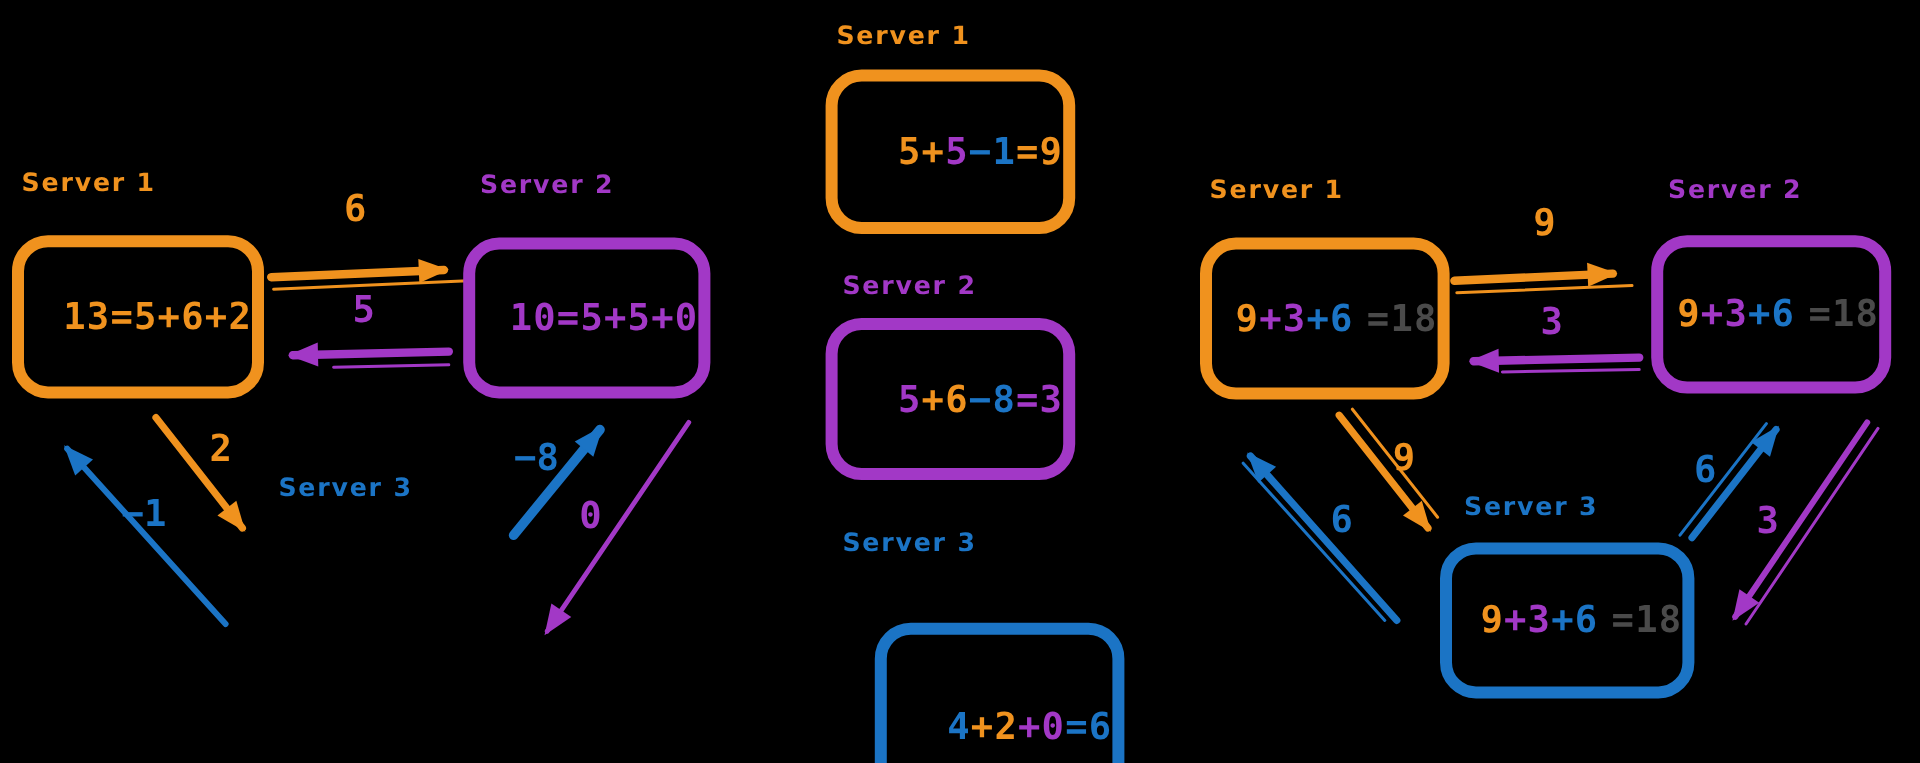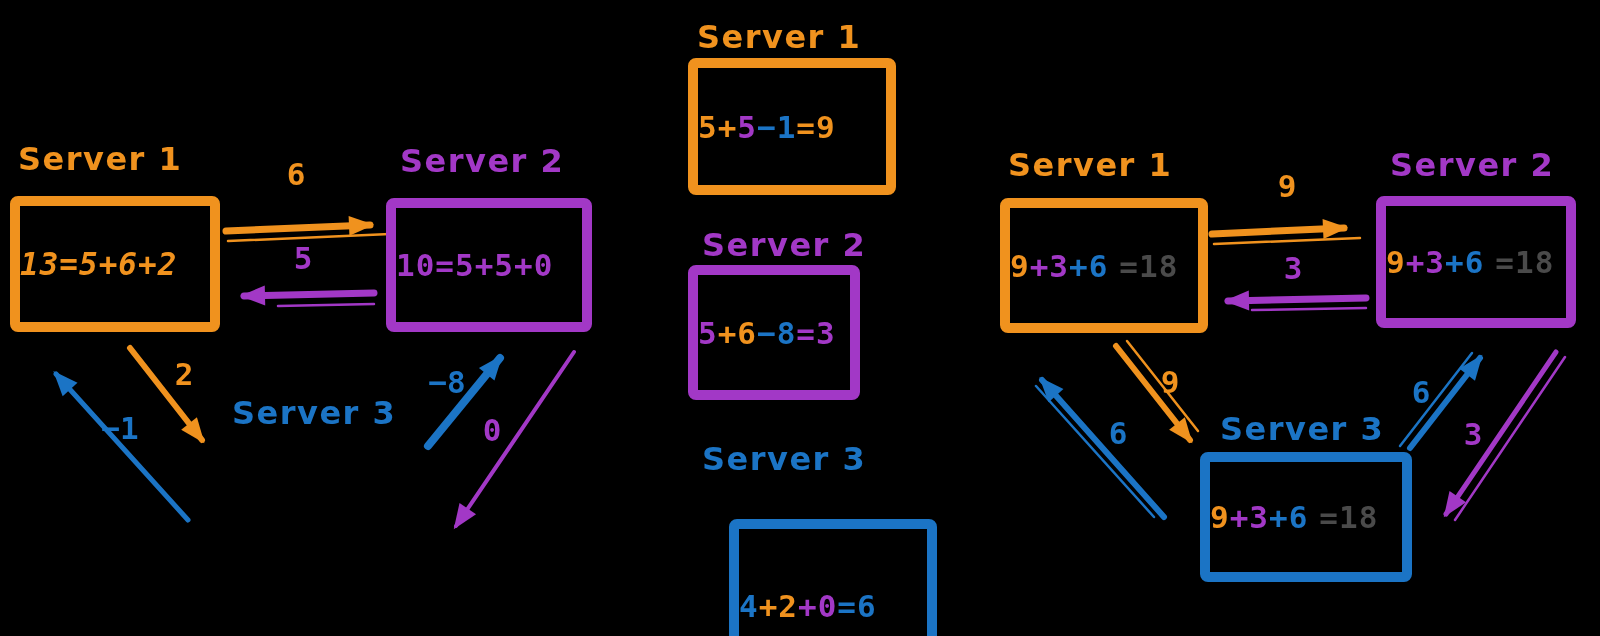--- a/index.html
+++ b/index.html
@@ -2,30 +2,30 @@
 <html><head>
 <meta charset="utf-8">
 <style>
   html,body{margin:0;padding:0;background:#000;}
   .stage{
     position:relative;width:1600px;height:636px;background:#000000;
     overflow:hidden;font-family:"DejaVu Sans",sans-serif;
   }
   svg.edges{position:absolute;left:0;top:0;}
   .server{
-    position:absolute;border:10px solid #888;border-radius:8px;
-    box-sizing:border-box;display:flex;align-items:center;justify-content:flex-start;
+    position:absolute;border:10px solid #888;border-radius:30px;
+    box-sizing:border-box;display:flex;align-items:center;justify-content:flex-end;
   }
   .eq{
     font-family:"DejaVu Sans Mono",monospace;font-weight:bold;font-size:31px;
     letter-spacing:1px;white-space:nowrap;
   }
   .eq .gap{margin-left:11px;margin-top:45px;}
   .server-label{
-    position:absolute;font-weight:bold;font-size:32px;letter-spacing:1.5px;
+    position:absolute;font-weight:bold;font-size:21px;letter-spacing:1.5px;
     font-family:"DejaVu Sans",sans-serif;white-space:nowrap;
   }
   .edge-label{
     position:absolute;transform:translate(-50%,-50%);
     font-family:"DejaVu Sans Mono",monospace;font-weight:bold;font-size:31px;
     white-space:nowrap;
   }
 </style>
 </head>
 <body>
@@ -74,21 +74,21 @@
     <line x1="1410" y1="448" x2="1480" y2="358" stroke-width="6" stroke-linecap="round" marker-end="url(#arrow-blue)" stroke="#1B74C5"></line>
     <line x1="1400" y1="446" x2="1472" y2="353" stroke-width="2.5" stroke-linecap="round" stroke="#1B74C5"></line>
 
     <line x1="1556" y1="352" x2="1446" y2="514" stroke-width="5" stroke-linecap="round" marker-end="url(#arrow-purple)" stroke="#A238C6"></line>
     <line x1="1565" y1="357" x2="1455" y2="520" stroke-width="2.5" stroke-linecap="round" stroke="#A238C6"></line>
   </svg>
 
   <div class="server-label" style="left: 18px; top: 140px; color: rgb(240, 146, 30);">Server 1</div>
   <div class="server" style="left: 10px; top: 196px; width: 210px; height: 136px; border-color: rgb(240, 146, 30);">
     <div class="eq">
-      <span style="color: rgb(240, 146, 30); font-style: italic;">13=5+6+2</span>
+      <span style="color: rgb(240, 146, 30);">13=5+6+2</span>
     </div>
   </div>
 
   <div class="server-label" style="left: 400px; top: 142px; color: rgb(162, 56, 198);">Server 2</div>
   <div class="server" style="left: 386px; top: 198px; width: 206px; height: 134px; border-color: rgb(162, 56, 198);">
     <div class="eq">
       <span style="color: rgb(162, 56, 198);">10=5+5+0</span>
     </div>
   </div>
 
@@ -102,21 +102,21 @@
   <div class="edge-label" style="left: 492px; top: 430px; color: rgb(162, 56, 198);">0</div>
 
   <div class="server-label" style="left: 697px; top: 18px; color: rgb(240, 146, 30);">Server 1</div>
   <div class="server" style="left: 688px; top: 58px; width: 208px; height: 137px; border-color: rgb(240, 146, 30);">
     <div class="eq">
       <span style="color: rgb(240, 146, 30);">5</span><span style="color: rgb(240, 146, 30);">+</span><span style="color: rgb(162, 56, 198);">5</span><span style="color: rgb(27, 116, 197);">−1</span><span style="color: rgb(240, 146, 30);">=9</span>
     </div>
   </div>
 
   <div class="server-label" style="left: 702px; top: 226px; color: rgb(162, 56, 198);">Server 2</div>
-  <div class="server" style="left: 688px; top: 265px; width: 172px; height: 135px; border-color: rgb(162, 56, 198);">
+  <div class="server" style="left: 688px; top: 265px; width: 208px; height: 135px; border-color: rgb(162, 56, 198);">
     <div class="eq">
       <span style="color: rgb(162, 56, 198);">5</span><span style="color: rgb(240, 146, 30);">+6</span><span style="color: rgb(27, 116, 197);">−8</span><span style="color: rgb(162, 56, 198);">=3</span>
     </div>
   </div>
 
   <div class="server-label" style="left: 702px; top: 440px; color: rgb(27, 116, 197);">Server 3</div>
   <div class="server" style="left: 729px; top: 477px; width: 208px; height: 174px; border-color: rgb(27, 116, 197); margin-top: 42px;">
     <div class="eq">
       <span style="color: rgb(27, 116, 197);">4</span><span style="color: rgb(240, 146, 30);">+2</span><span style="color: rgb(162, 56, 198);">+0</span><span style="color: rgb(27, 116, 197);">=6</span>
     </div>

